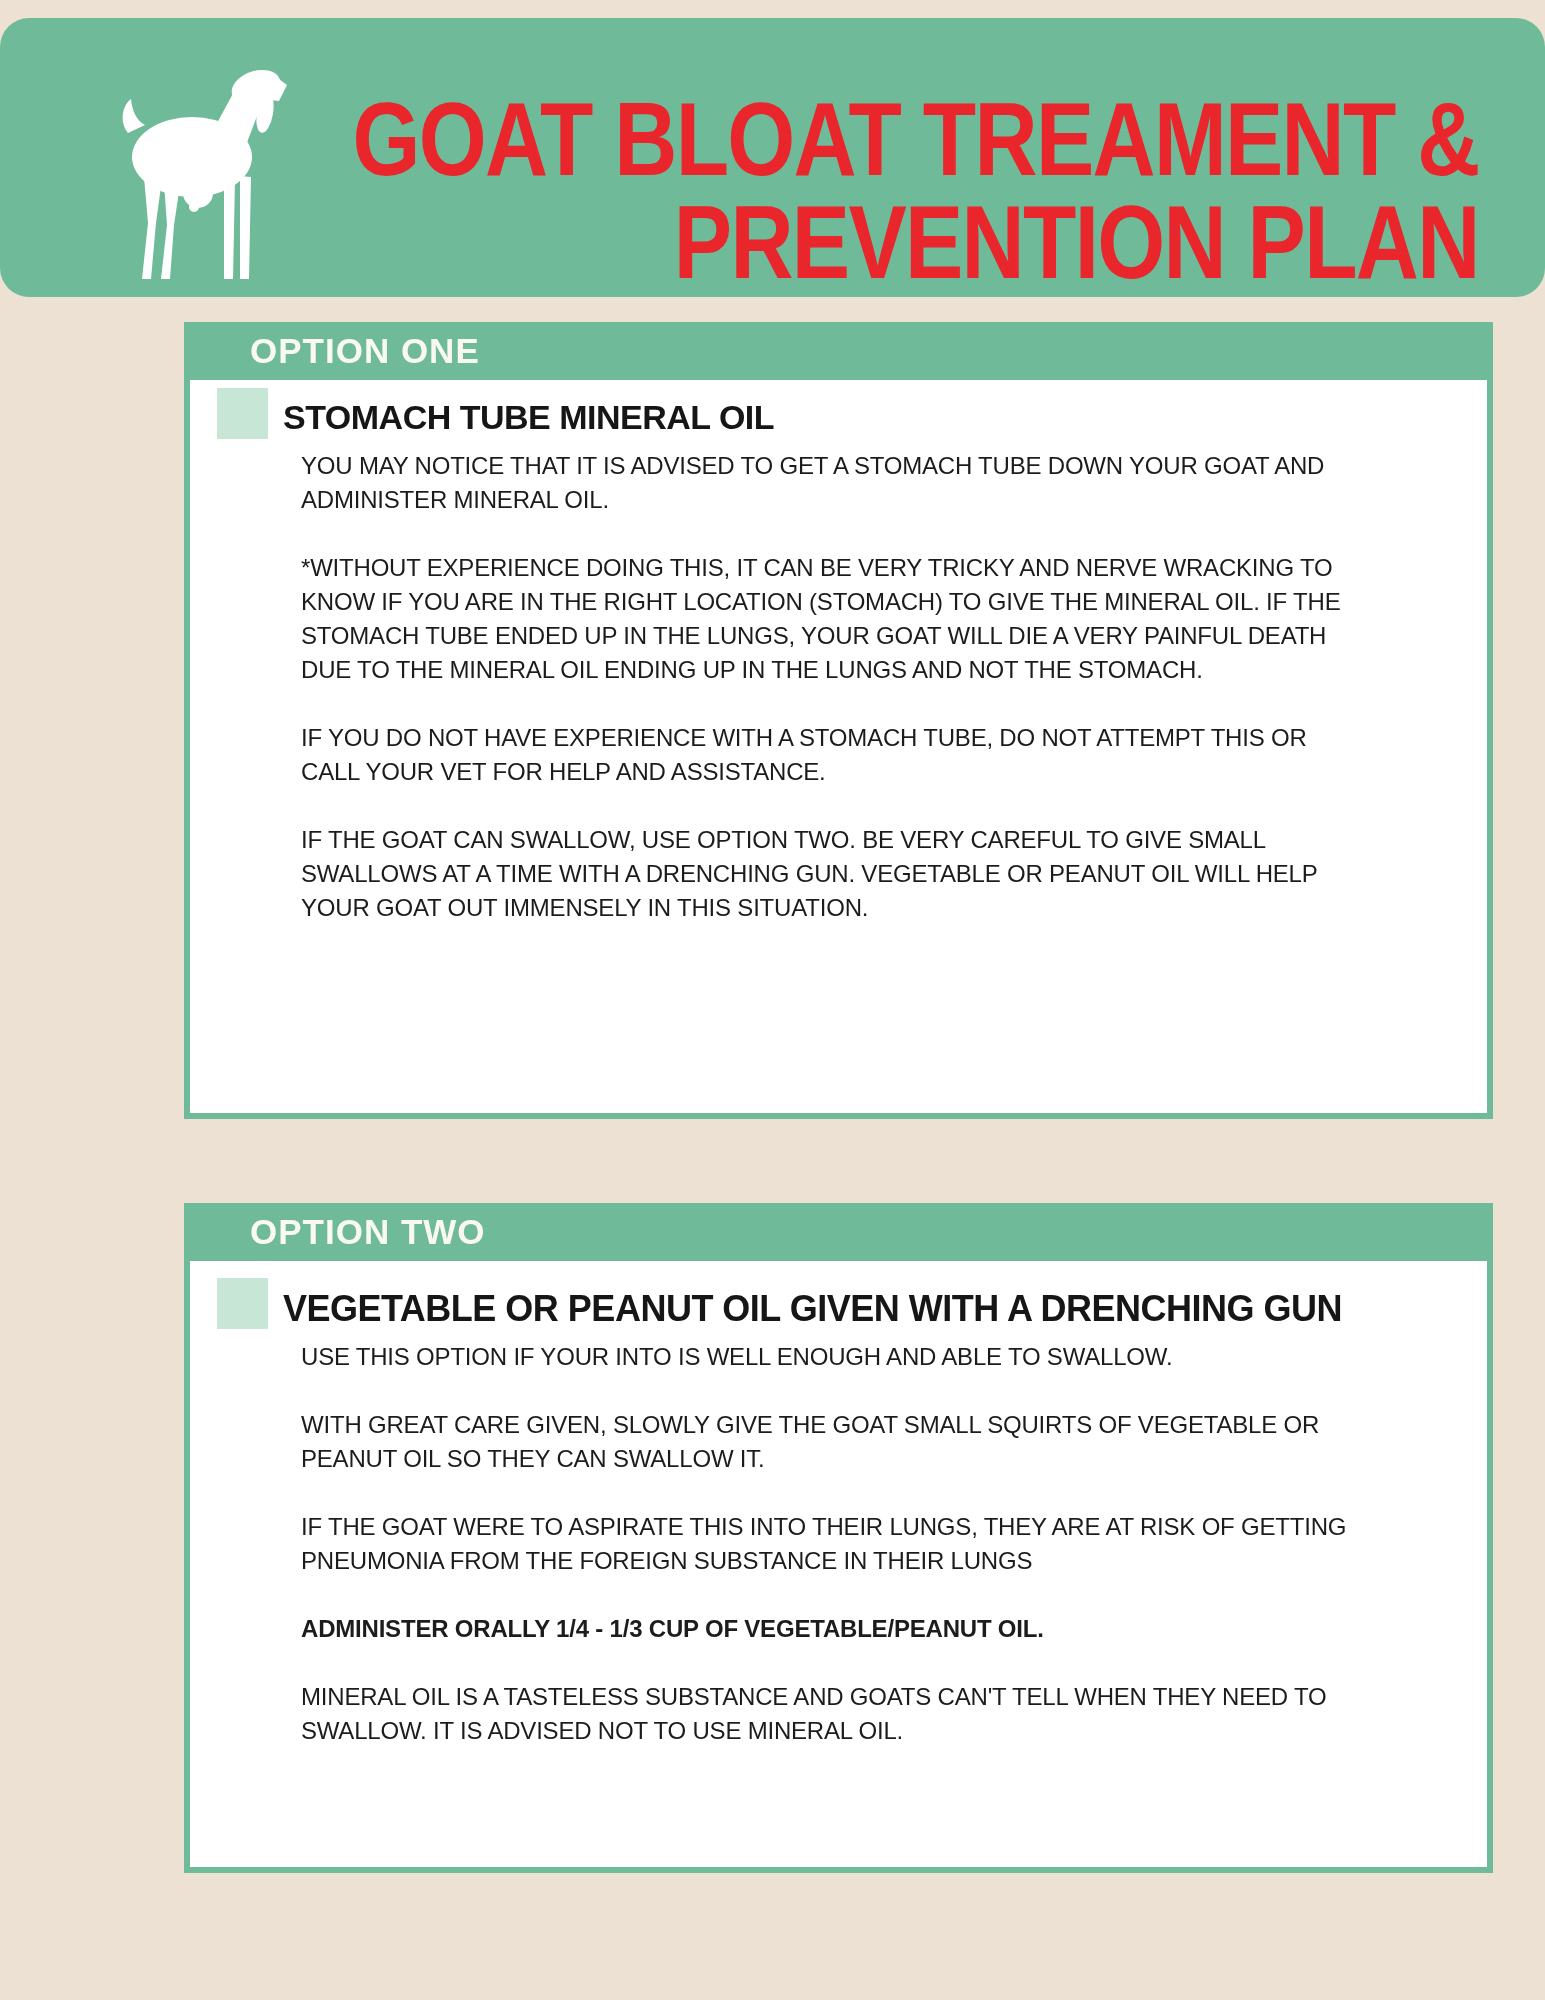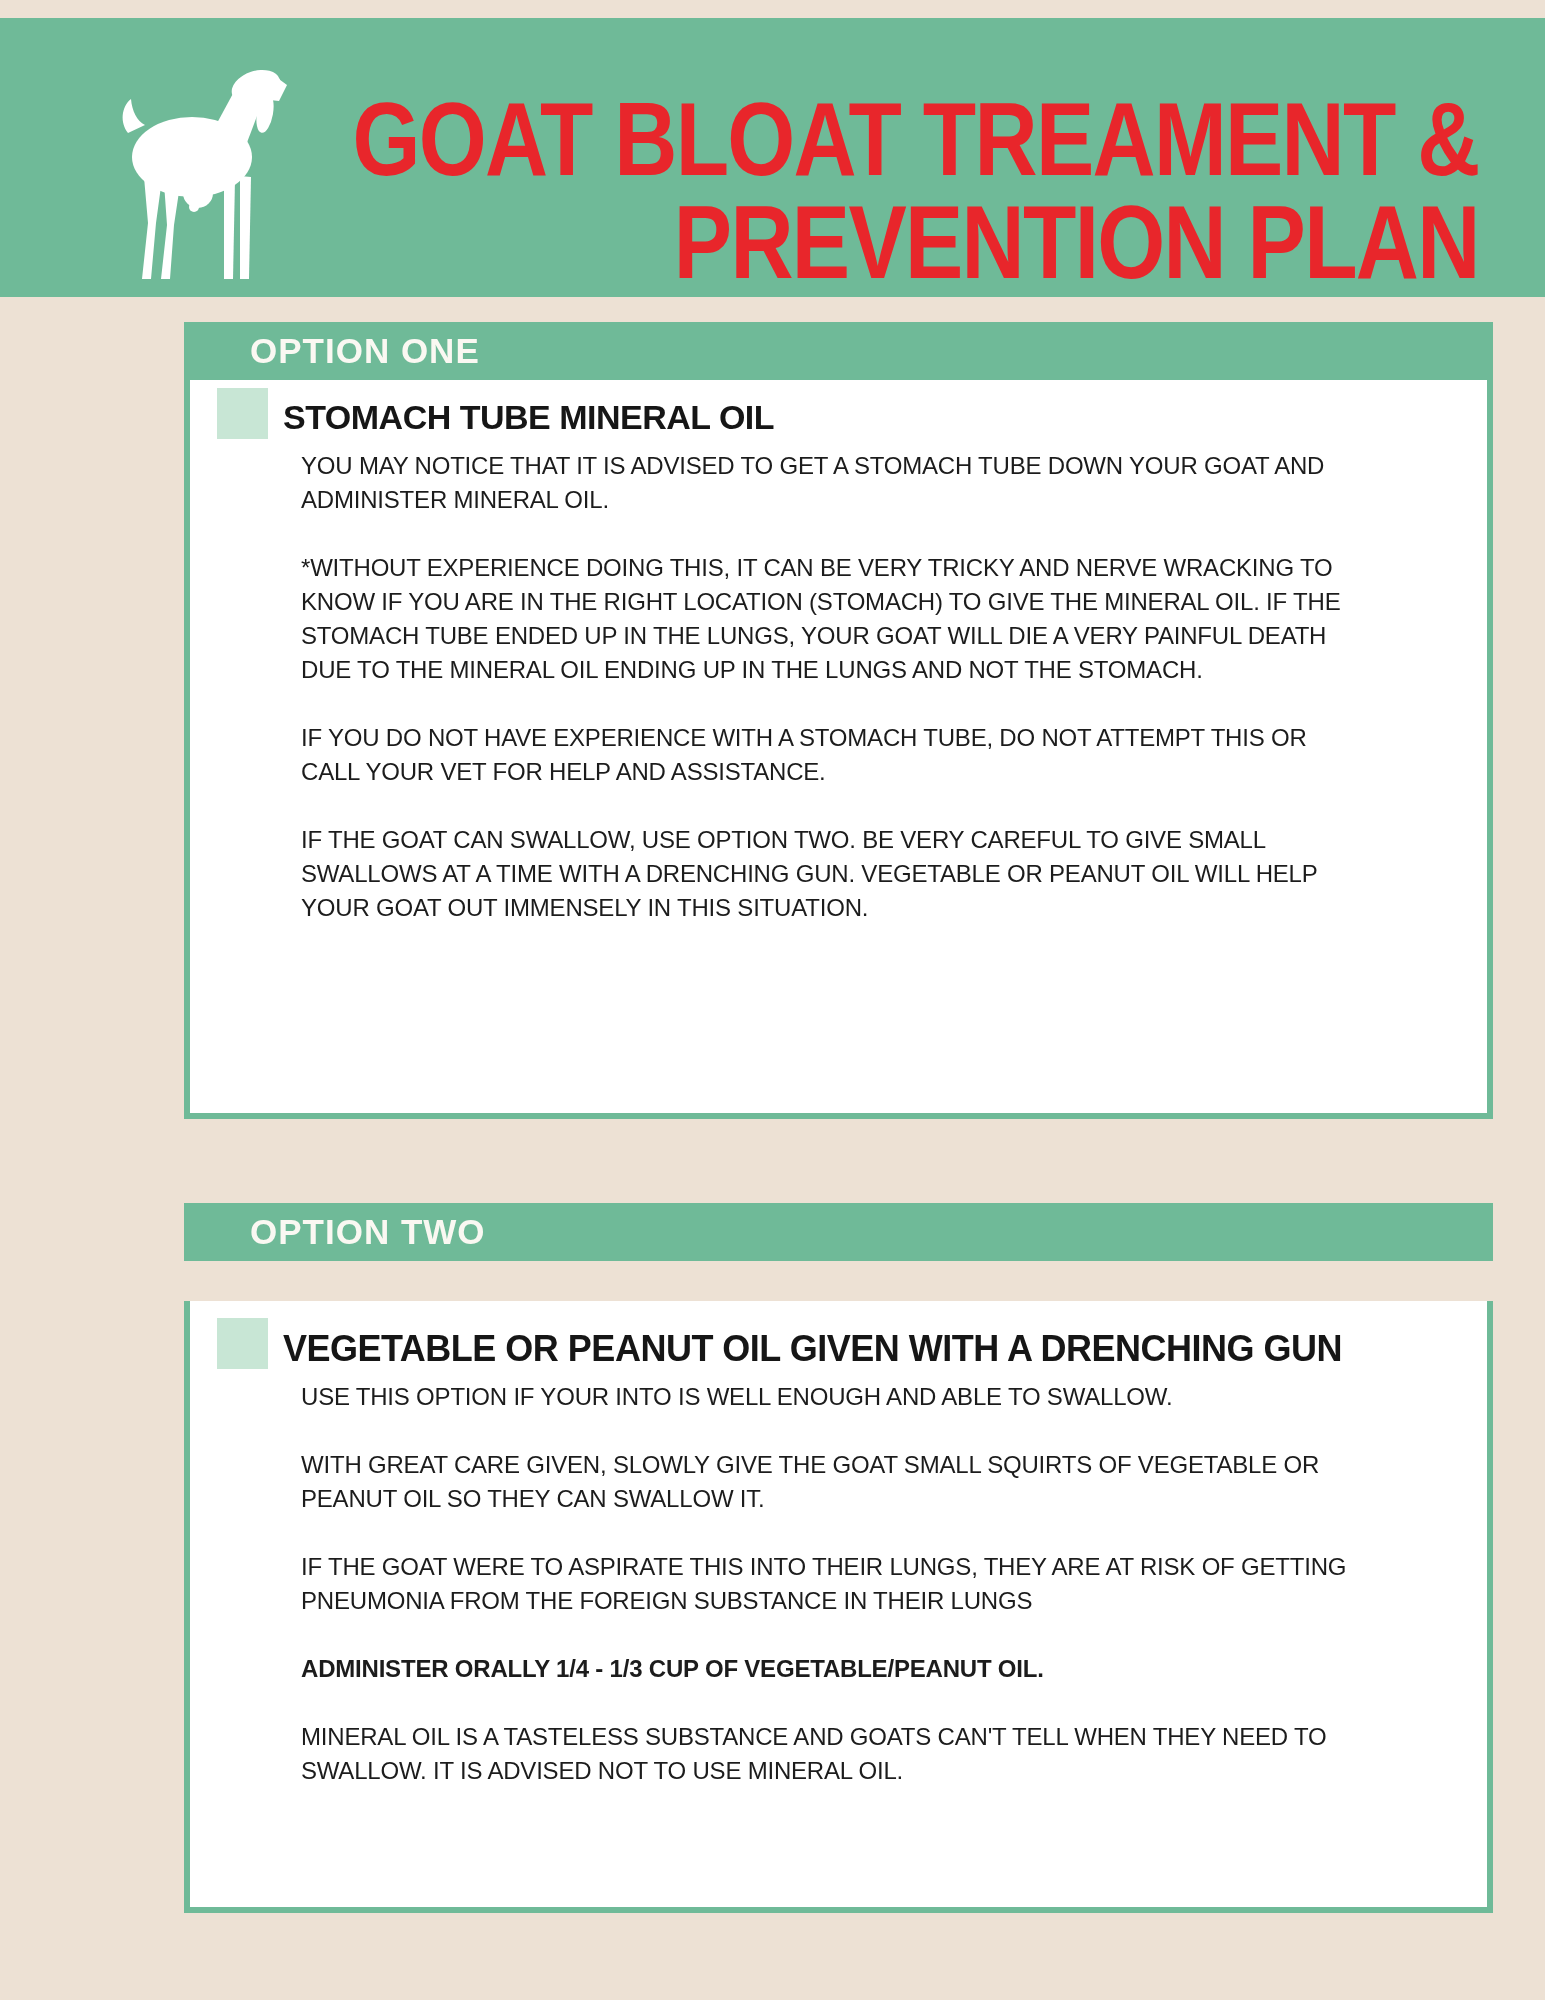--- a/index.html
+++ b/index.html
@@ -9,20 +9,21 @@
     font-family:"Liberation Sans", sans-serif;
     position:relative;
     overflow:hidden;
   }
   .page{position:absolute;inset:0;}
 
   
   .banner{
     position:absolute;left:0;top:18px;width:1545px;height:279px;
     background:#6FBA98;
+    border-radius:29px;
   }
   .goat{
     position:absolute;left:118px;top:42px;width:170px;height:222px;
   }
   .banner-title{
     position:absolute;right:66px;top:70px;
     text-align:right;
     color:#E8262B;
     font-weight:bold;
     font-size:104px;
@@ -75,21 +76,21 @@
     font-size:24px;
     line-height:34px;
     letter-spacing:-0.2px;
   }
   .box-body p.para{margin:0 0 34px 0;}
   .box-body p.para.bold{font-weight:bold;}
 
   #option-one{top:322px;}
   #option-one .option-box{height:739px;}
   #option-two{top:1203px;}
-  #option-two .option-box{height:612px;margin-top:40px;}
+  #option-two .option-box{height:612px;}
   #option-two .option-box{padding-top:17px;}
 </style>
 </head>
 <body>
 
 <div class="page">
 
   <div class="banner">
     <svg class="goat" viewBox="0 0 170 220" xmlns="http://www.w3.org/2000/svg">
       <g fill="#FFFFFF">

